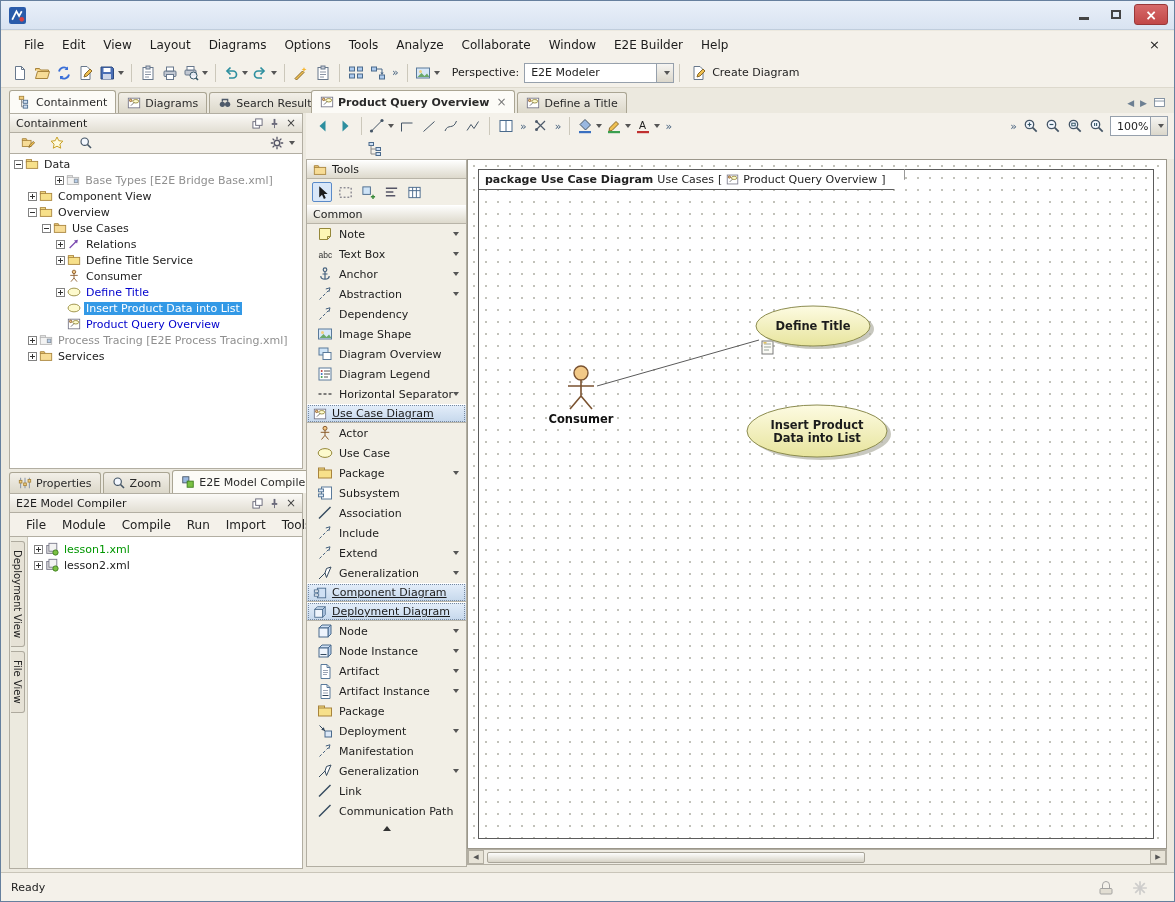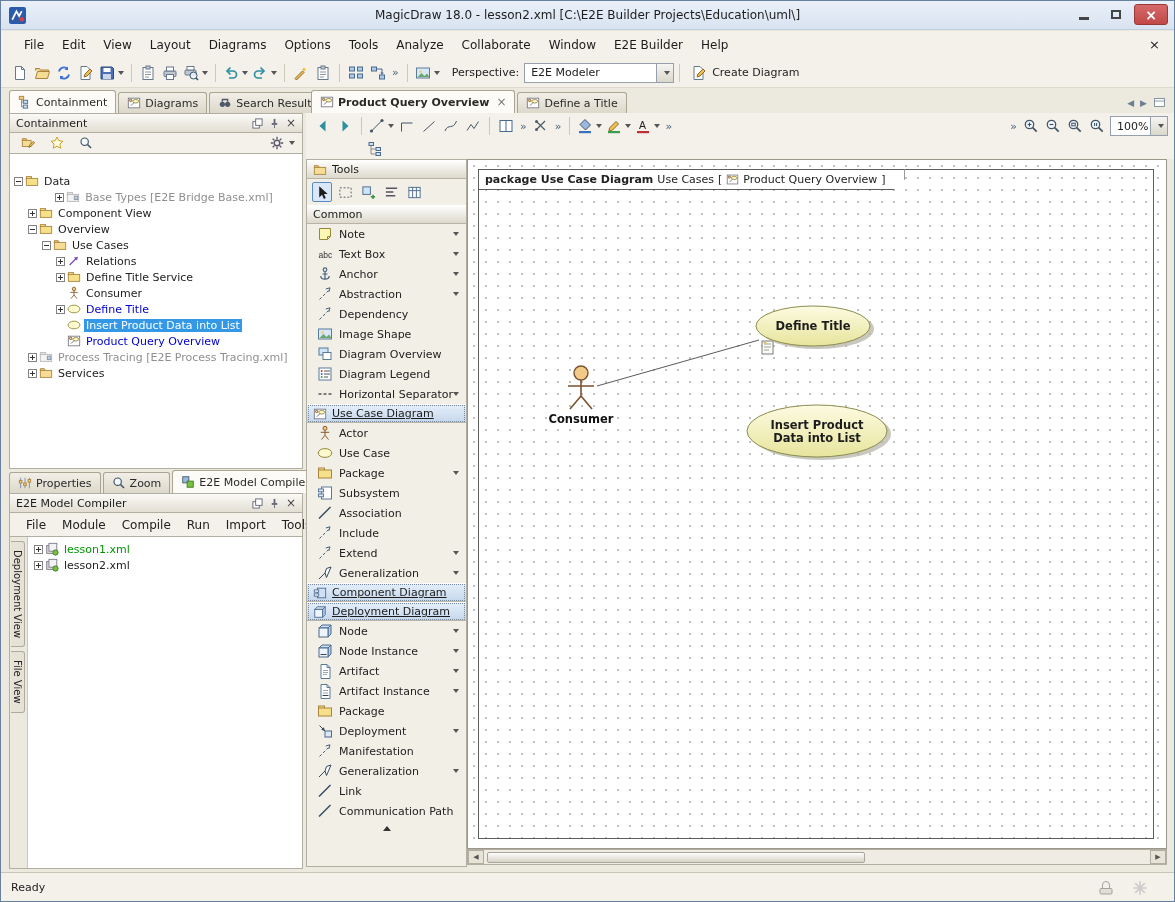--- a/index.html
+++ b/index.html
@@ -52,21 +52,21 @@
   
   .phd{height:20px;background:linear-gradient(#fbfaf7,#e2ded3);border:1px solid #b2aea2;display:flex;align-items:center;
     padding:0 6px;font-size:11px;color:#1e1e1e;}
   .phd .sp{margin-left:auto;display:flex;align-items:center;gap:6px;}
   .phd .ic{width:11px;height:11px;}
   .phd .xg{font-size:12px;color:#444;line-height:1;}
   #containment-panel{position:absolute;left:8px;top:112px;width:294px;height:356px;}
   .ctb{height:21px;background:#f4f1ea;border:1px solid #b2aea2;border-top:none;display:flex;align-items:center;gap:7px;padding:0 7px;}
   .ctb .ic{width:14px;height:14px;}
   .ctb .sp{margin-left:auto;display:flex;align-items:center;gap:2px;}
-  .treebox{position:absolute;left:0;right:0;top:41px;bottom:0;background:#fff;border:1px solid #b2aea2;border-top:none;overflow:hidden;padding-top:19px;}
+  .treebox{position:absolute;left:0;right:0;top:41px;bottom:0;background:#fff;border:1px solid #b2aea2;border-top:none;overflow:hidden;padding-top:2px;}
   
   .trow{display:flex;align-items:center;height:16px;white-space:nowrap;font-size:11px;}
   .trow .ic{width:14px;height:14px;margin:0 3px 0 2px;flex:none;}
   .exp{width:9px;height:9px;border:1px solid #828282;background:#fff;position:relative;flex:none;}
   .exp::before{content:"";position:absolute;left:1px;right:1px;top:3px;height:1px;background:#333;}
   .exp.plus::after{content:"";position:absolute;top:1px;bottom:1px;left:3px;width:1px;background:#333;}
   .exp.none{visibility:hidden;}
   .lbl{padding:0 2px;}
   .lbl.link{color:#0000cd;}
   .lbl.muted{color:#8f8f8f;}
@@ -134,21 +134,20 @@
 <div id="window">
 
   <div id="titlebar">
     <span class="ic app" id="app-logo">
         <svg viewBox="0 0 16 16">
           <rect width="16" height="16" rx="2" fill="#2a5caa"></rect>
           <path d="M3 12L7 4l2.5 4.5L12 4" stroke="#fff" stroke-width="1.6" fill="none"></path>
           <circle cx="12" cy="11.6" r="2.2" fill="#d84040"></circle>
         </svg>
       </span>
-    <span id="wtitle">MagicDraw 18.0 - lesson2.xml [C:\E2E Builder Projects\Education\uml\]</span>
     <span id="wbtns">
       <span class="wbtn">
           <span class="glyph-min"></span>
         </span>
       <span class="wbtn">
           <span class="glyph-max"></span>
         </span>
       <span class="wbtn close">×</span>
     </span>
   </div>

